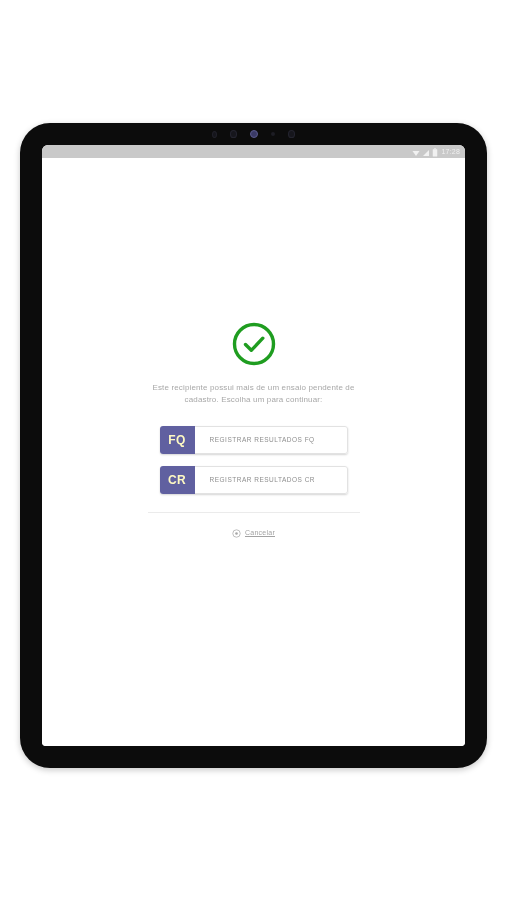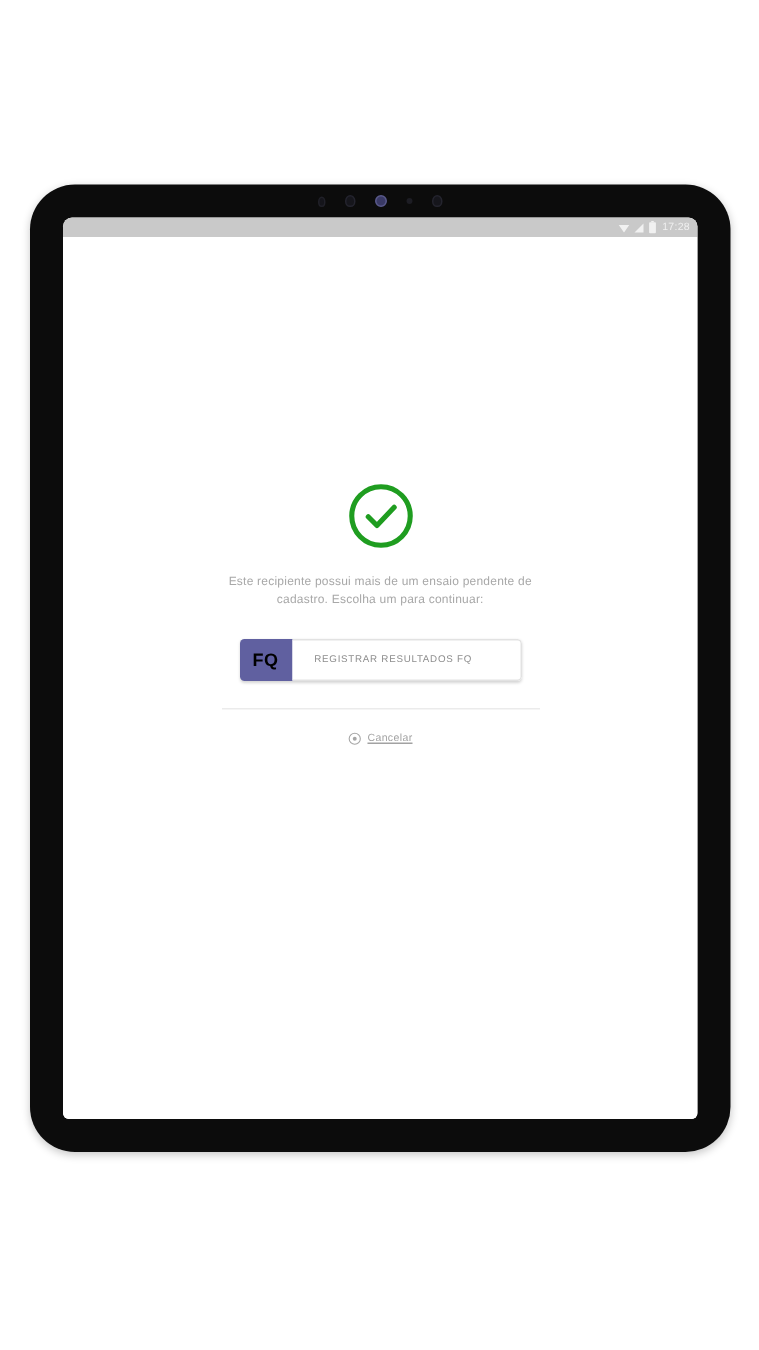--- a/index.html
+++ b/index.html
@@ -158,21 +158,21 @@
     border-radius: 3px;
     background: #ffffff;
     box-shadow: 0 1px 2px rgba(0,0,0,0.17);
     overflow: hidden;
     cursor: pointer;
   }
   .option-badge {
     width: 35px;
     flex: 0 0 35px;
     background: #6060a0;
-    color: #000000;
+    color: #fef9c3;
     font-size: 12px;
     font-weight: bold;
     letter-spacing: 0.4px;
     display: flex;
     align-items: center;
     justify-content: center;
   }
   .option-label {
     flex: 1;
     display: flex;
@@ -260,20 +260,24 @@
         <p id="dialog-message">Este recipiente possui mais de um ensaio pendente de cadastro. Escolha um para continuar:</p>
 
         <div id="option-list">
 
           <div class="option-button">
             <span class="option-badge">FQ</span>
             <span class="option-label">REGISTRAR RESULTADOS FQ</span>
           </div>
 
 
+          <div class="option-button">
+            <span class="option-badge">CR</span>
+            <span class="option-label">REGISTRAR RESULTADOS CR</span>
+          </div>
 
         </div>
 
         <div id="dialog-divider"></div>
 
         <div id="cancel-link">
           <span>
             <svg width="9" height="9" viewBox="0 0 16 16">
               <circle cx="8" cy="8" r="6.6" fill="none" stroke="#a6a6a6" stroke-width="1.3"></circle>
               <circle cx="8" cy="8" r="2.3" fill="#a6a6a6"></circle>

